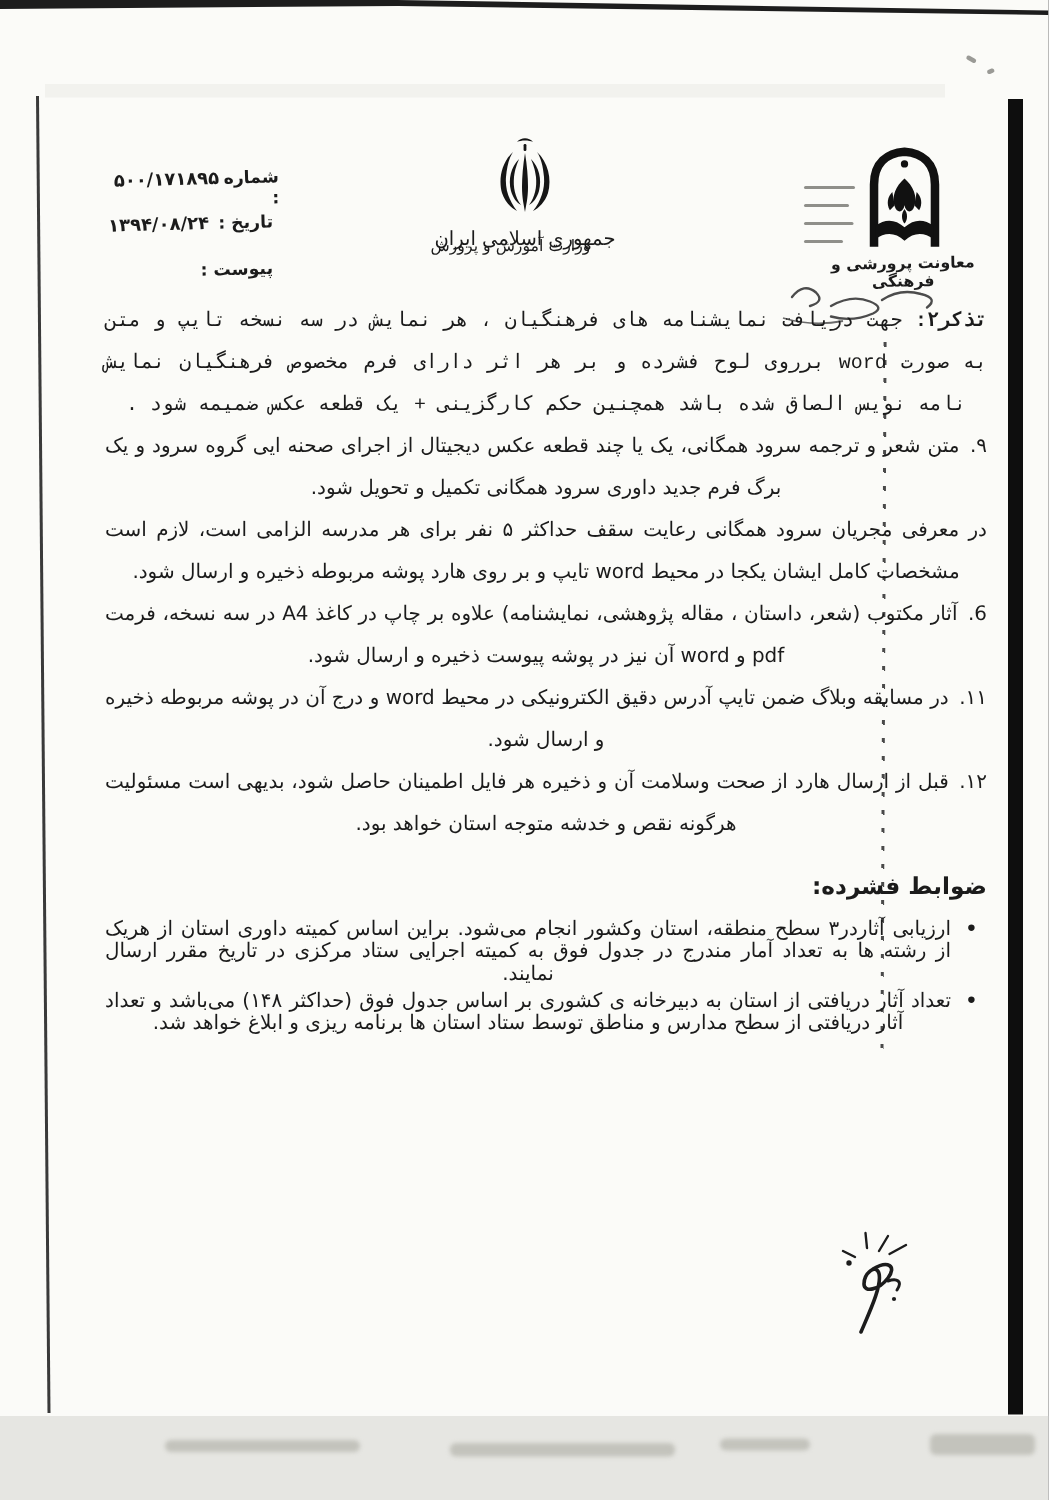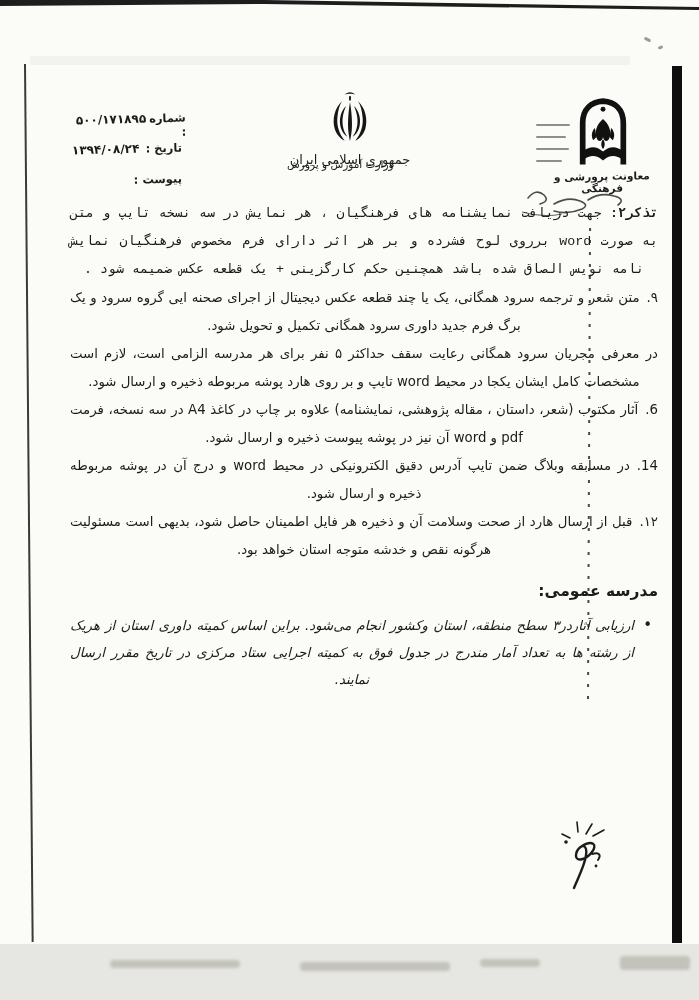--- a/index.html
+++ b/index.html
@@ -35,22 +35,22 @@
     font-size:13.3px;line-height:28px;}
   .doc-body p{margin:0;text-align:justify;text-align-last:center;}
   .p-note{margin-bottom:4px;font-family:Liberation Mono, monospace;}
   .p-note .lead{font-weight:bold;}
   .num{font-weight:normal;margin-left:7px;white-space:nowrap;}
   .item{margin-top:5px;}
   .gap-lg{margin-top:22px;}
   .gap-md{margin-top:8px;}
   .section-heading{margin-top:14px;font-size:15.5px;font-weight:bold;text-align:right;line-height:26px;}
   .bullets{margin-top:8px;}
-  .bullet{position:relative;padding-right:24px;margin-bottom:3px;line-height:27px;
-    text-align:justify;text-align-last:center;font-style:italic;}
+  .bullet{position:relative;padding-right:24px;margin-bottom:3px;line-height:15px;
+    text-align:justify;text-align-last:center;}
   .bullet::before{content:"\2022";position:absolute;right:6px;top:0;font-size:15px;}
   .signature-box{left:548px;top:816px;width:72px;height:88px;}
   svg{display:block;}
 </style>
 </head>
 <body>
 
 <div class="page">
 
   <svg class="abs scan-top" width="699" height="14" viewBox="0 0 699 14">
@@ -109,27 +109,28 @@
   <div class="abs hfield" style="left:72px;top:173px;">
     <span class="lbl">پیوست :</span>
   </div>
 
   <div class="abs doc-body">
     <p class="p-note"><span class="lead">تذکر۲:</span> <span>جهت دریافت نمایشنامه های فرهنگیان ، هر نمایش در سه نسخه تایپ و متن به صورت word برروی لوح فشرده و بر هر اثر دارای فرم مخصوص فرهنگیان نمایش نامه نویس الصاق شده باشد همچنین حکم کارگزینی + یک قطعه عکس ضمیمه شود .</span></p>
 
     <p class="item"><span class="num">۹.</span><span>متن شعر و ترجمه سرود همگانی، یک یا چند قطعه عکس دیجیتال از اجرای صحنه ایی گروه سرود و یک برگ فرم جدید داوری سرود همگانی تکمیل و تحویل شود.</span></p>
     <p class="item"><span>در معرفی مجریان سرود همگانی رعایت سقف حداکثر ۵ نفر برای هر مدرسه الزامی است، لازم است مشخصات کامل ایشان یکجا در محیط word تایپ و بر روی هارد پوشه مربوطه ذخیره و ارسال شود.</span></p>
     <p class="item gap-lg"><span class="num">6.</span><span>آثار مکتوب (شعر، داستان ، مقاله پژوهشی، نمایشنامه) علاوه بر چاپ در کاغذ A4 در سه نسخه، فرمت pdf و word آن نیز در پوشه پیوست ذخیره و ارسال شود.</span></p>
-    <p class="item gap-md"><span class="num">14.</span><span>در مسابقه وبلاگ ضمن تایپ آدرس دقیق الکترونیکی در محیط word و درج آن در پوشه مربوطه ذخیره و ارسال شود.</span></p>
+    <p class="item gap-md"><span class="num">۱۱.</span><span>در مسابقه وبلاگ ضمن تایپ آدرس دقیق الکترونیکی در محیط word و درج آن در پوشه مربوطه ذخیره و ارسال شود.</span></p>
     <p class="item gap-md"><span class="num">۱۲.</span><span>قبل از ارسال هارد از صحت وسلامت آن و ذخیره هر فایل اطمینان حاصل شود، بدیهی است مسئولیت هرگونه نقص و خدشه متوجه استان خواهد بود.</span></p>
 
-    <div class="section-heading">مدرسه عمومی:</div>
+    <div class="section-heading">ضوابط فشرده:</div>
 
     <div class="bullets">
       <div class="bullet"><span>ارزیابی آثاردر۳ سطح منطقه، استان وکشور انجام می‌شود. براین اساس کمیته داوری استان از هریک از رشته ها به تعداد آمار مندرج در جدول فوق به کمیته اجرایی ستاد مرکزی در تاریخ مقرر ارسال نمایند.</span></div>
+      <div class="bullet"><span>تعداد آثار دریافتی از استان به دبیرخانه ی کشوری بر اساس جدول فوق (حداکثر ۱۴۸) می‌باشد و تعداد آثار دریافتی از سطح مدارس و مناطق توسط ستاد استان ها برنامه ریزی و ابلاغ خواهد شد.</span></div>
     </div>
   </div>
 
   <svg class="abs signature-box" viewBox="0 0 72 88" width="72" height="88">
     <g stroke="#1c1c1c" fill="none" stroke-linecap="round">
       <path d="M34,30 C44,24 50,28 44,36 C38,44 28,46 28,40 C28,33 36,26 38,33 C40,41 32,58 26,72" stroke-width="2.4"></path>
       <path d="M44,38 C50,36 54,38 50,44" stroke-width="2"></path>
       <path d="M38,18 L44,8 M45,20 L56,14 M30,16 L29,6 M22,22 L14,18" stroke-width="1.6"></path>
       <circle cx="18" cy="26" r="1.8" fill="#1c1c1c" stroke="none"></circle>
       <circle cx="48" cy="50" r="1.4" fill="#1c1c1c" stroke="none"></circle>

